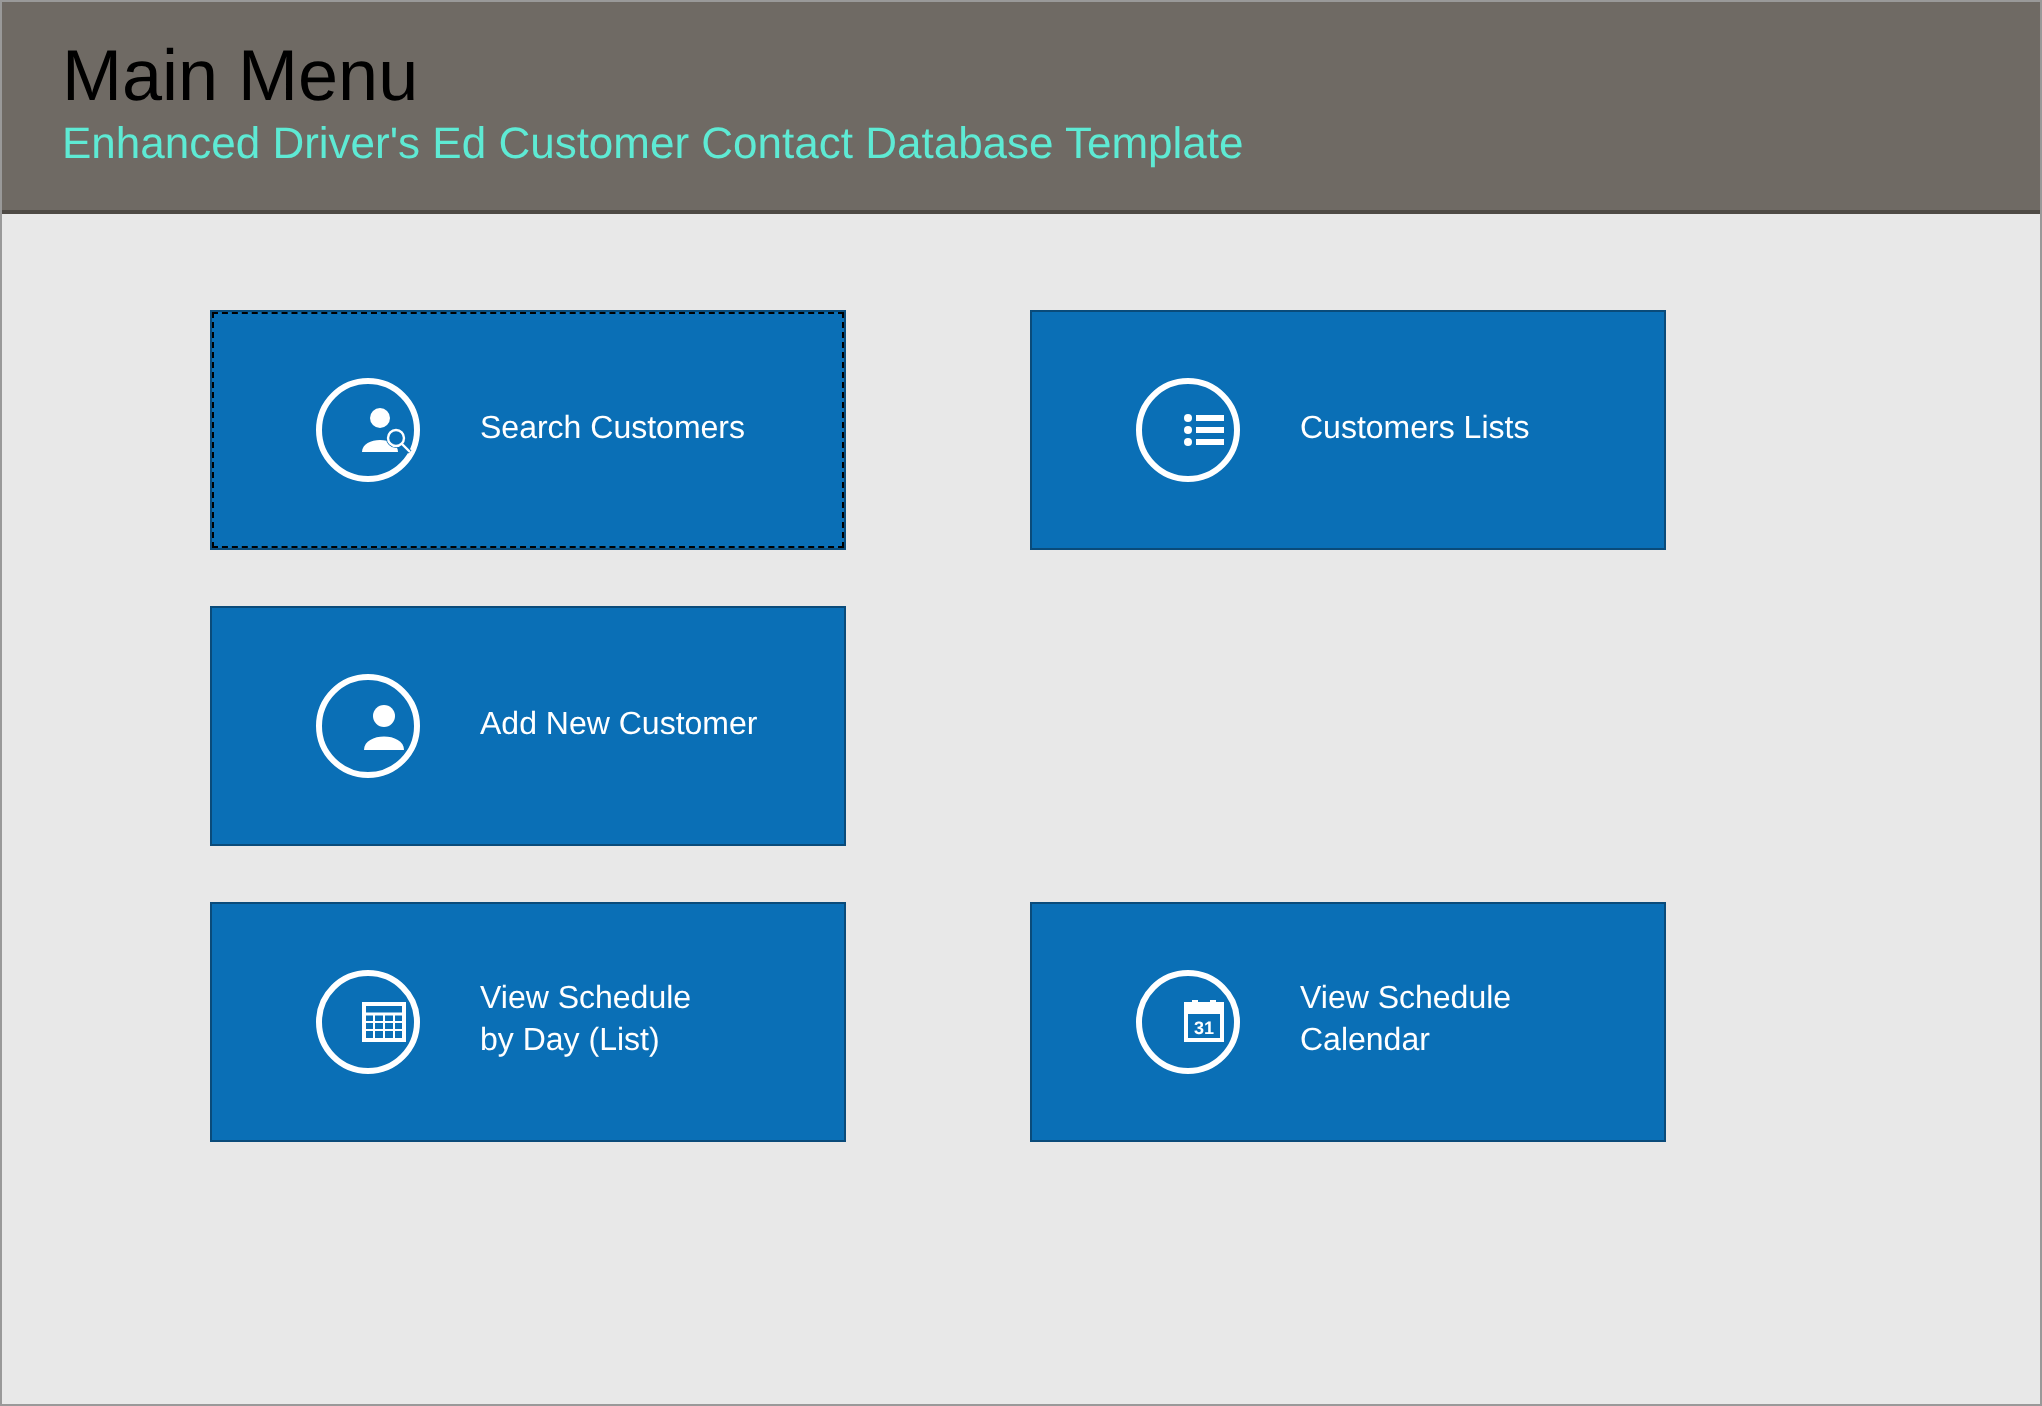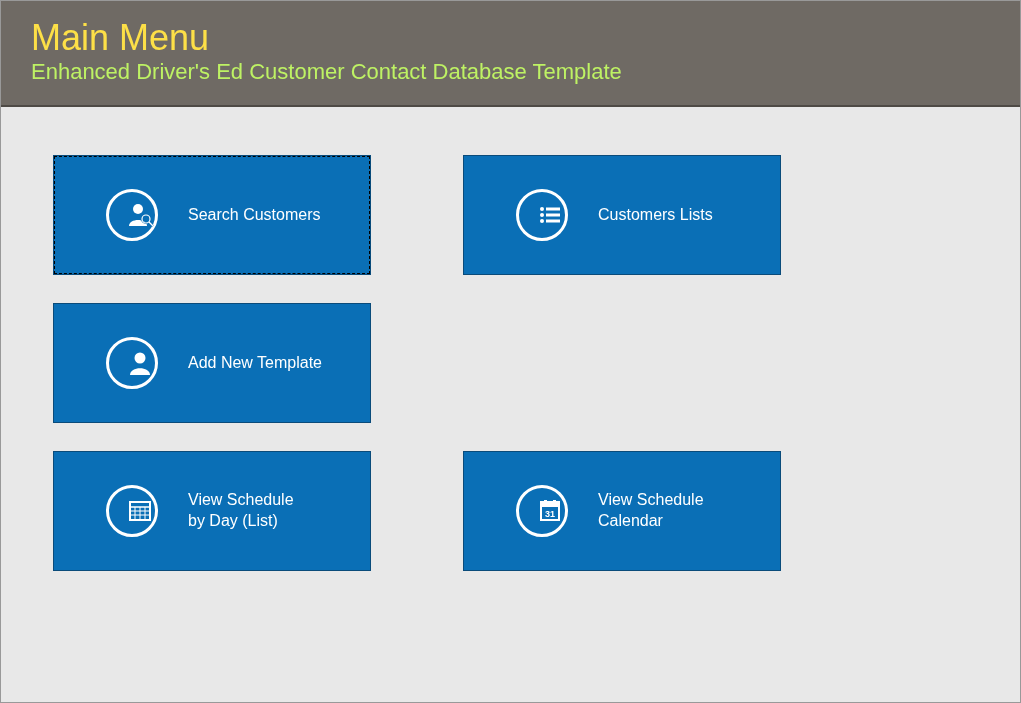--- a/index.html
+++ b/index.html
@@ -10,34 +10,34 @@
     height: 703px;
     overflow: hidden;
     border: 1px solid #999;
   }
   .header {
     background: #6f6a64;
     padding: 18px 30px 20px 30px;
     border-bottom: 2px solid #4e4a45;
   }
   .header h1 {
-    color: #fde047;
+    color: #000000;
     font-weight: 200;
     font-size: 36px;
     line-height: 1.05;
   }
   .header h2 {
-    color: #bef264;
+    color: #5eead4;
     font-weight: 300;
     font-size: 22px;
     line-height: 1.2;
     margin-top: 2px;
   }
   .grid {
-    padding: 48px 52px;
+    padding: 48px 104px;
     display: grid;
     grid-template-columns: 318px 318px;
     grid-template-rows: 120px 120px 120px;
     column-gap: 92px;
     row-gap: 28px;
   }
   .tile {
     background: #0a6fb6;
     border: 1px solid #0a4b7a;
     color: #fff;
@@ -109,21 +109,21 @@
     <span class="tile-label">Customers Lists</span>
   </div>
 
   <div class="tile">
     <span class="icon-circle">
       <svg width="30" height="30" viewBox="0 0 30 30">
         <circle cx="15" cy="10" r="5.5" fill="#fff"></circle>
         <path d="M5 27 C5 18 25 18 25 27 Z" fill="#fff"></path>
       </svg>
     </span>
-    <span class="tile-label">Add New Template</span>
+    <span class="tile-label">Add New Customer</span>
   </div>
 
   <div class="tile blank"></div>
 
   <div class="tile">
     <span class="icon-circle">
       <svg width="30" height="30" viewBox="0 0 30 30">
         <rect x="5" y="6" width="20" height="18" fill="none" stroke="#fff" stroke-width="2"></rect>
         <line x1="5" y1="11" x2="25" y2="11" stroke="#fff" stroke-width="1.5"></line>
         <line x1="5" y1="15" x2="25" y2="15" stroke="#fff" stroke-width="1"></line>

